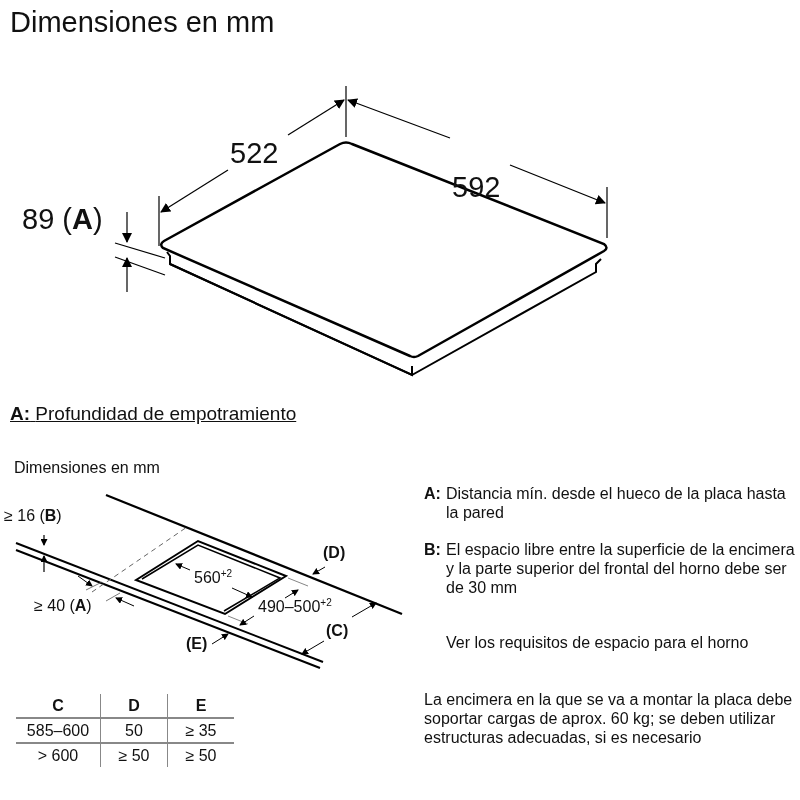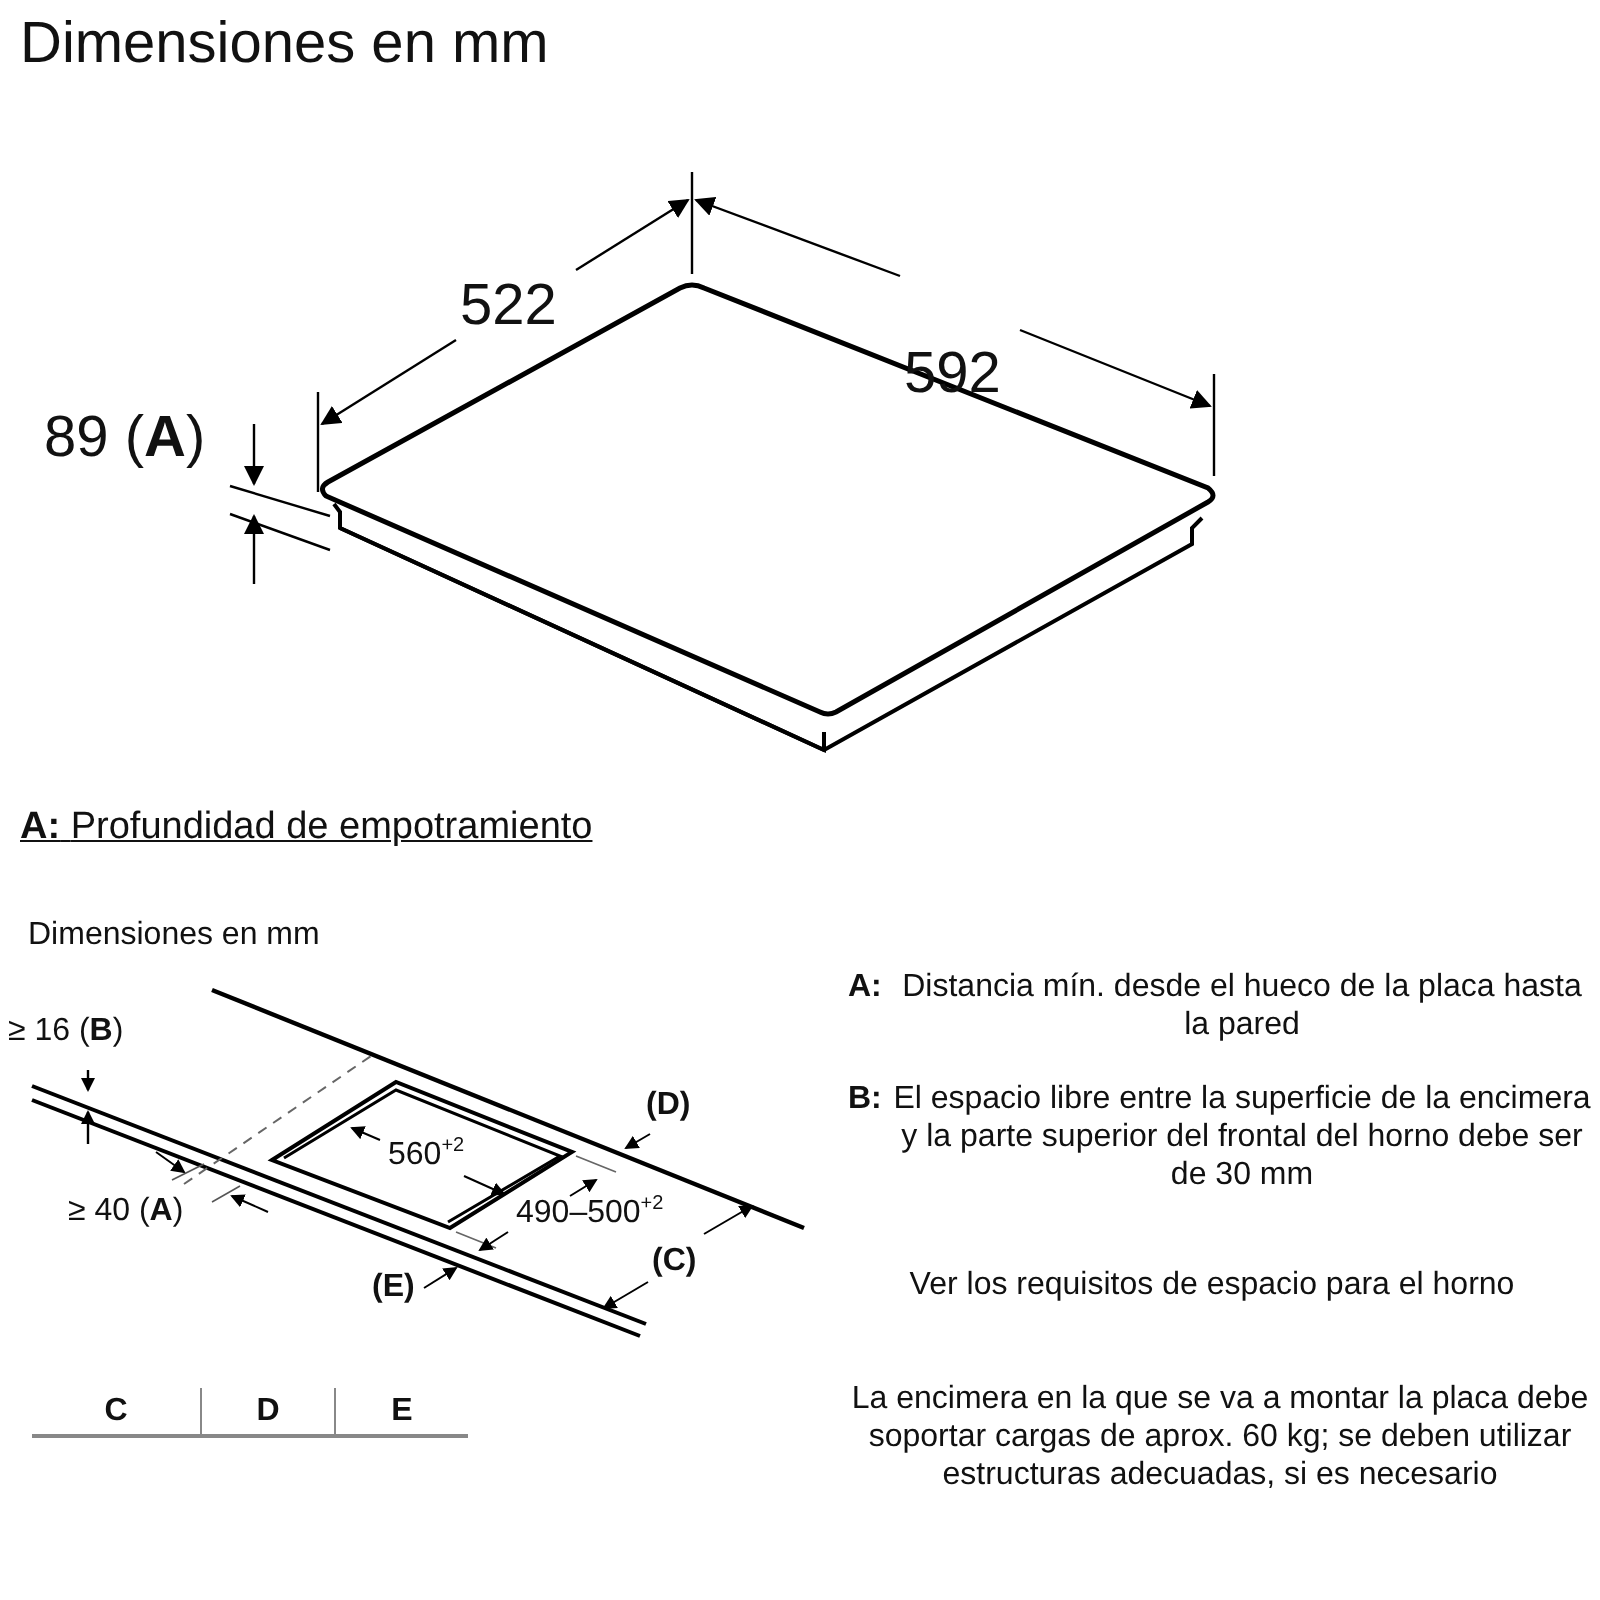--- a/index.html
+++ b/index.html
@@ -10,21 +10,21 @@
   .title-sec b { font-weight:bold; }
   .subtitle { left:14px; top:458px; font-size:16px; line-height:20px; white-space:nowrap; }
   svg.diag { position:absolute; left:0; top:0; }
   .lbl { position:absolute; white-space:nowrap; }
   .big { font-size:29px; line-height:32px; }
   .sm { font-size:16px; line-height:20px; }
   .sup { font-size:10px; vertical-align:super; line-height:0; }
   .notes { left:424px; width:372px; font-size:16px; line-height:19px; }
   .note { position:absolute; left:0; width:372px; }
   .note .key { position:absolute; left:0; top:0; font-weight:bold; }
-  .note .txt { display:block; padding-left:22px;text-align:center; }
+  .note .txt { display:block; padding-left:22px; }
   .note.plain .txt { padding-left:0; }
   table.dims { position:absolute; left:16px; top:694px; border-collapse:collapse; font-size:16px; }
   table.dims th, table.dims td { text-align:center; padding:0; height:23px; }
   table.dims th { font-weight:bold; border-bottom:2px solid #888; }
   table.dims tr.r1 td { border-bottom:2px solid #888; }
   table.dims .c1 { width:84px; }
   table.dims .c2 { width:66px; border-left:1px solid #888; }
   table.dims .c3 { width:66px; border-left:1px solid #888; }
 </style>
 </head>
@@ -116,20 +116,30 @@
 <div class="lbl sm" style="left:326px;top:621px;font-weight:bold;">(C)</div>
 <div class="lbl sm" style="left:186px;top:634px;font-weight:bold;">(E)</div>
 
 <table class="dims">
   <tbody>
       <tr>
     <th class="c1">C</th>
     <th class="c2">D</th>
     <th class="c3">E</th>
   </tr>
+  <tr class="r1">
+    <td class="c1">585–600</td>
+    <td class="c2">50</td>
+    <td class="c3">≥ 35</td>
+  </tr>
+  <tr>
+    <td class="c1">&gt; 600</td>
+    <td class="c2">≥ 50</td>
+    <td class="c3">≥ 50</td>
+  </tr>
 </tbody>
   </table>
 
 <div class="abs notes" style="top:484px;">
   <div class="note" style="top:0;">
     <span class="key">A:</span>
     <span class="txt">Distancia mín. desde el hueco de la placa hasta la pared</span>
   </div>
   <div class="note" style="top:56px;">
     <span class="key">B:</span>

